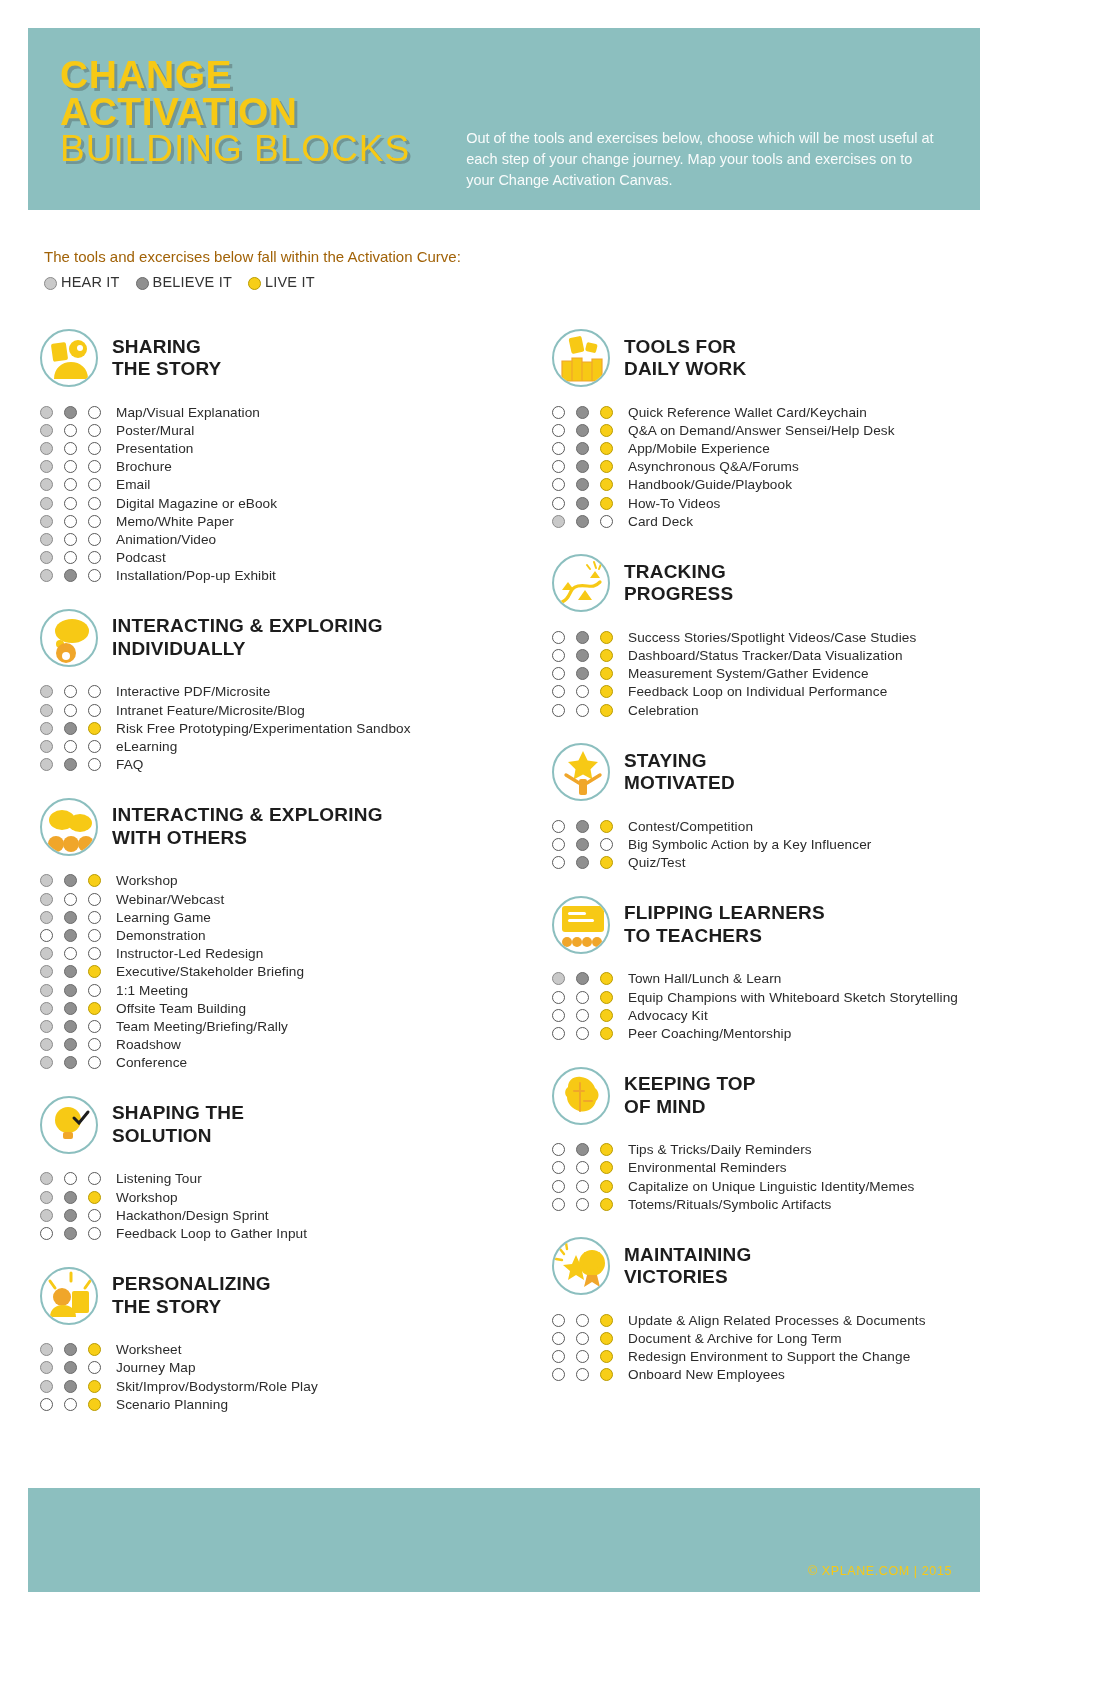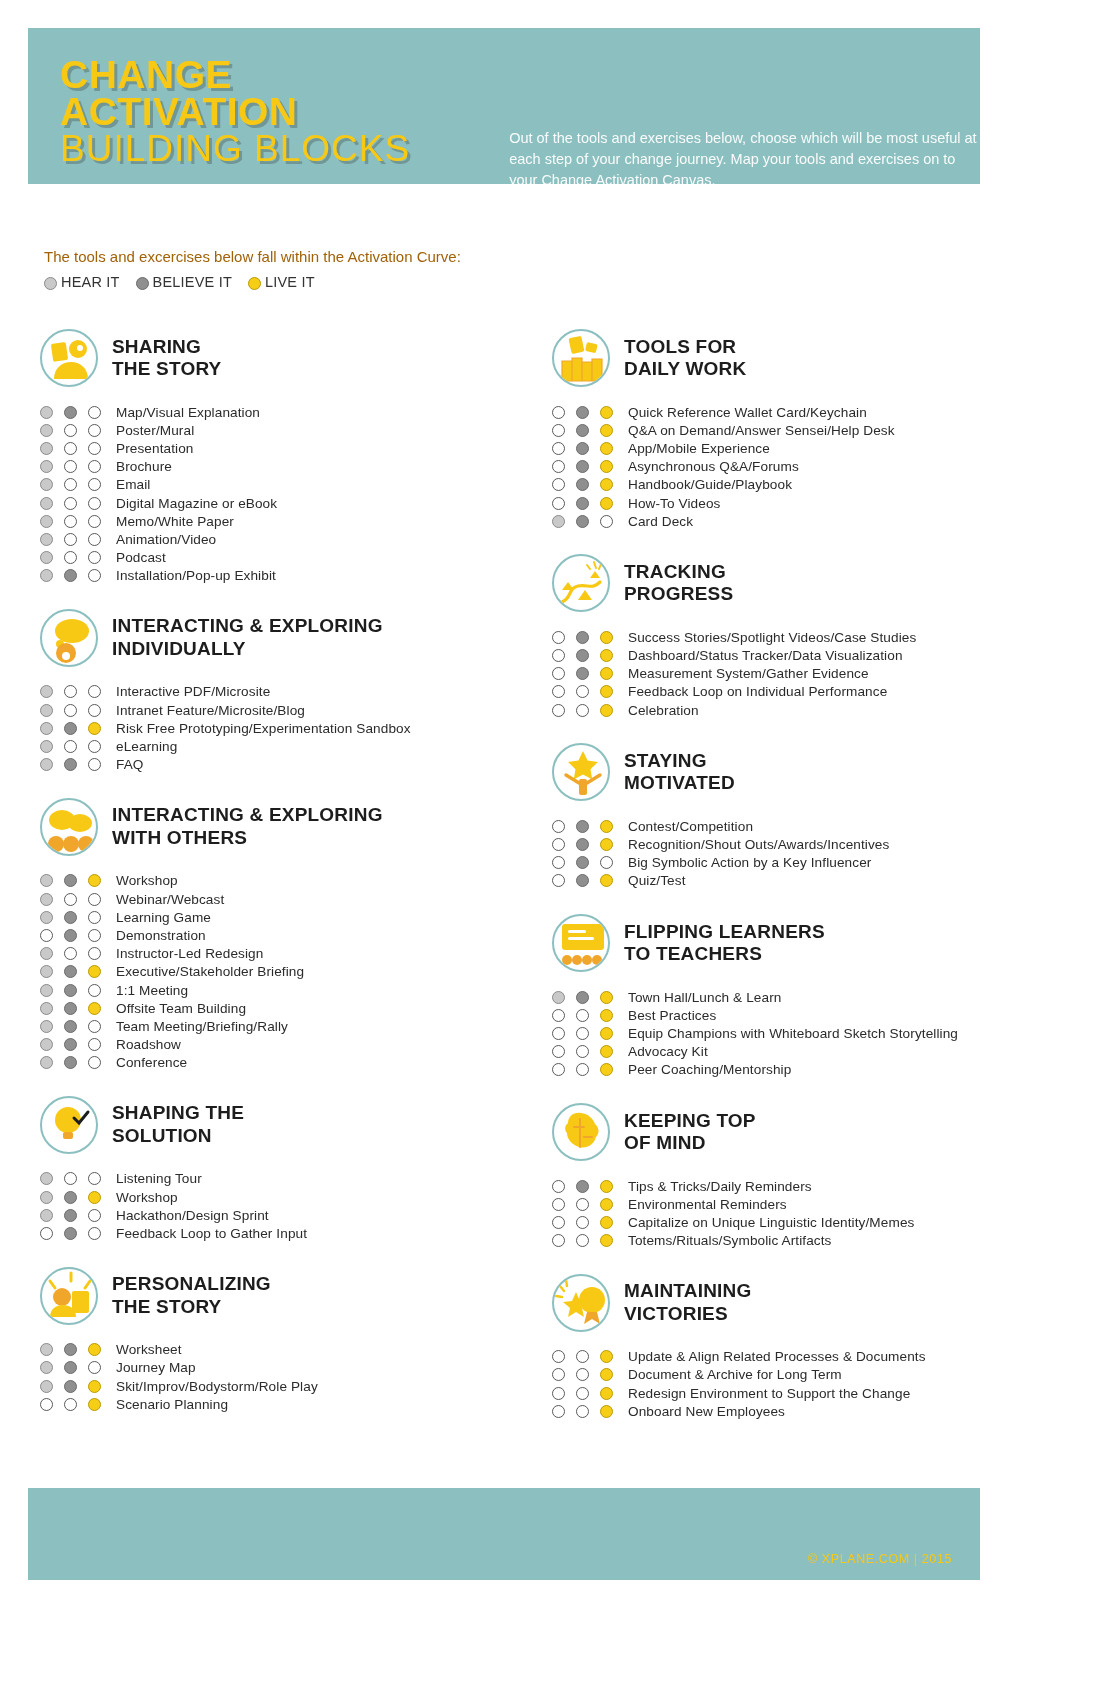--- a/index.html
+++ b/index.html
@@ -9,25 +9,24 @@
     background: #ffffff;
     font-family: "Liberation Sans", sans-serif;
     overflow: hidden;
   }
   .page { position: relative; width: 1104px; height: 1706px; background: #fff; }
 
   
   .header {
     position: absolute;
     left: 28px; top: 28px;
-    width: 952px; height: 156px;
+    width: 952px; height: 182px;
     background: #8cbfbf;
     display: flex;
     align-items: flex-start;
-    gap: 43px;
   }
   .header-title {
     padding: 28px 0 0 32px;
     line-height: 0.96;
     flex: 0 0 auto;
   }
   .ht-line {
     font-weight: bold;
     letter-spacing: 0.5px;
     color: #f7c915;
@@ -122,21 +121,21 @@
     font-size: 13.6px;
     color: #2b2b2b;
     white-space: nowrap;
     letter-spacing: 0.1px;
   }
 
   
   .footer {
     position: absolute;
     left: 28px; top: 1488px;
-    width: 952px; height: 92px;
+    width: 952px; height: 104px;
     background: #8cbfbf;
   }
   .footer-text {
     position: absolute;
     right: 28px; bottom: 14px;
     color: #f7c915;
     font-size: 12.5px;
     letter-spacing: 0.6px;
   }
 </style>
@@ -688,28 +687,20 @@
                 <span class="dot off"></span>
                 <span class="dot believe"></span>
                 <span class="dot live"></span>
               </div>
               <span class="item-label">Contest/Competition</span>
             </div>
             <div class="item-row">
               <div class="dots">
                 <span class="dot off"></span>
                 <span class="dot believe"></span>
-                <span class="dot live"></span>
-              </div>
-              <span class="item-label">Recognition/Shout Outs/Awards/Incentives</span>
-            </div>
-            <div class="item-row">
-              <div class="dots">
-                <span class="dot off"></span>
-                <span class="dot believe"></span>
                 <span class="dot off"></span>
               </div>
               <span class="item-label">Big Symbolic Action by a Key Influencer</span>
             </div>
             <div class="item-row">
               <div class="dots">
                 <span class="dot off"></span>
                 <span class="dot believe"></span>
                 <span class="dot live"></span>
               </div>
@@ -743,28 +734,20 @@
                 <span class="dot live"></span>
               </div>
               <span class="item-label">Town Hall/Lunch &amp; Learn</span>
             </div>
             <div class="item-row">
               <div class="dots">
                 <span class="dot off"></span>
                 <span class="dot off"></span>
                 <span class="dot live"></span>
               </div>
-              <span class="item-label">Best Practices</span>
-            </div>
-            <div class="item-row">
-              <div class="dots">
-                <span class="dot off"></span>
-                <span class="dot off"></span>
-                <span class="dot live"></span>
-              </div>
               <span class="item-label">Equip Champions with Whiteboard Sketch Storytelling</span>
             </div>
             <div class="item-row">
               <div class="dots">
                 <span class="dot off"></span>
                 <span class="dot off"></span>
                 <span class="dot live"></span>
               </div>
               <span class="item-label">Advocacy Kit</span>
             </div>

